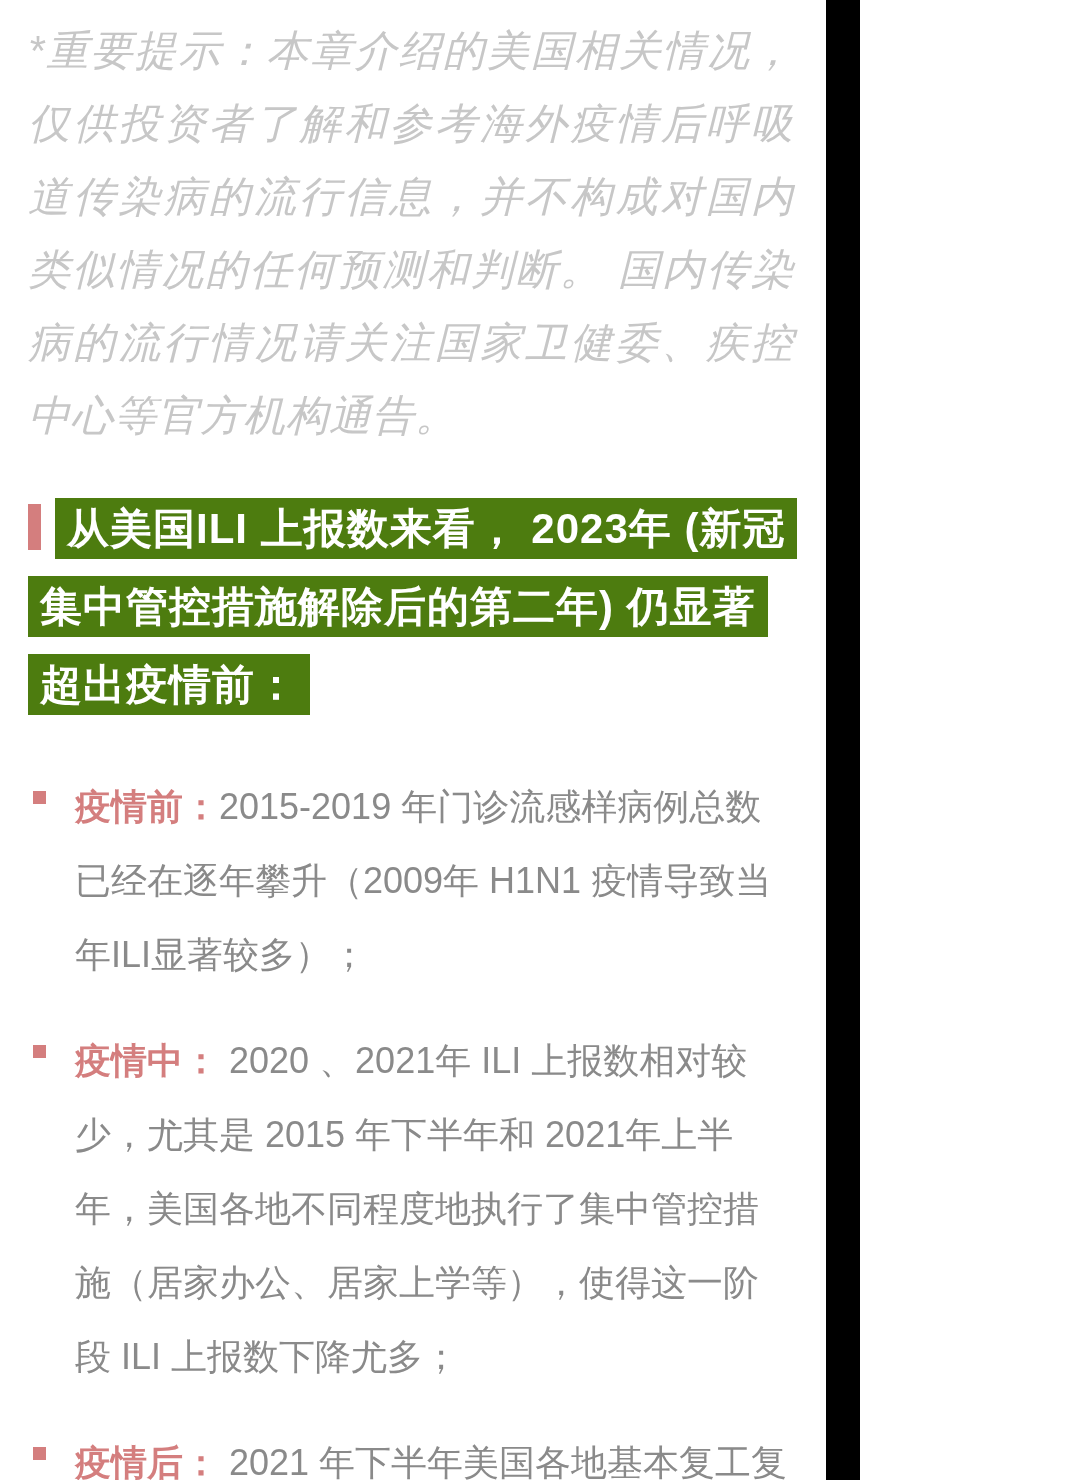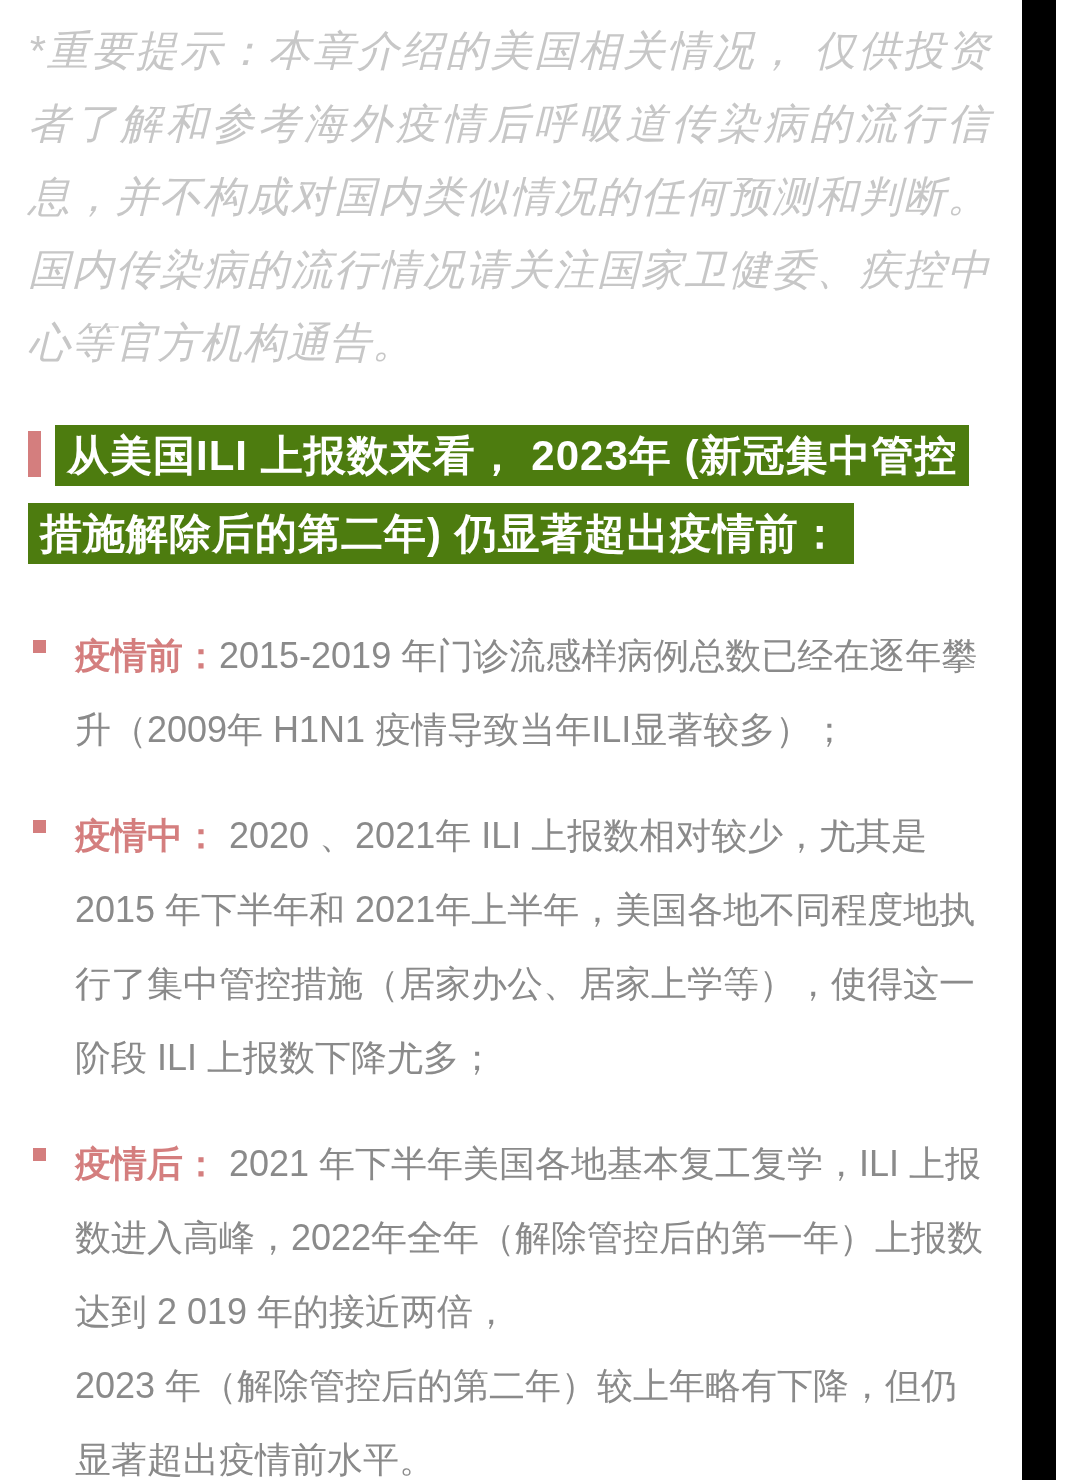--- a/index.html
+++ b/index.html
@@ -1,18 +1,18 @@
 <!DOCTYPE html>
 <html><head>
 <meta charset="utf-8">
 <style>
   html, body { margin: 0; padding: 0; background: #ffffff; }
   .page {
     position: relative;
-    width: 1056px;
+    width: 860px;
     height: 1480px;
     background: #ffffff;
     overflow: hidden;
     font-family: "Liberation Sans", sans-serif;
   }
   .right-strip {
     position: absolute;
     top: 0; right: 0;
     width: 34px; height: 1480px;
     background: #000000;

